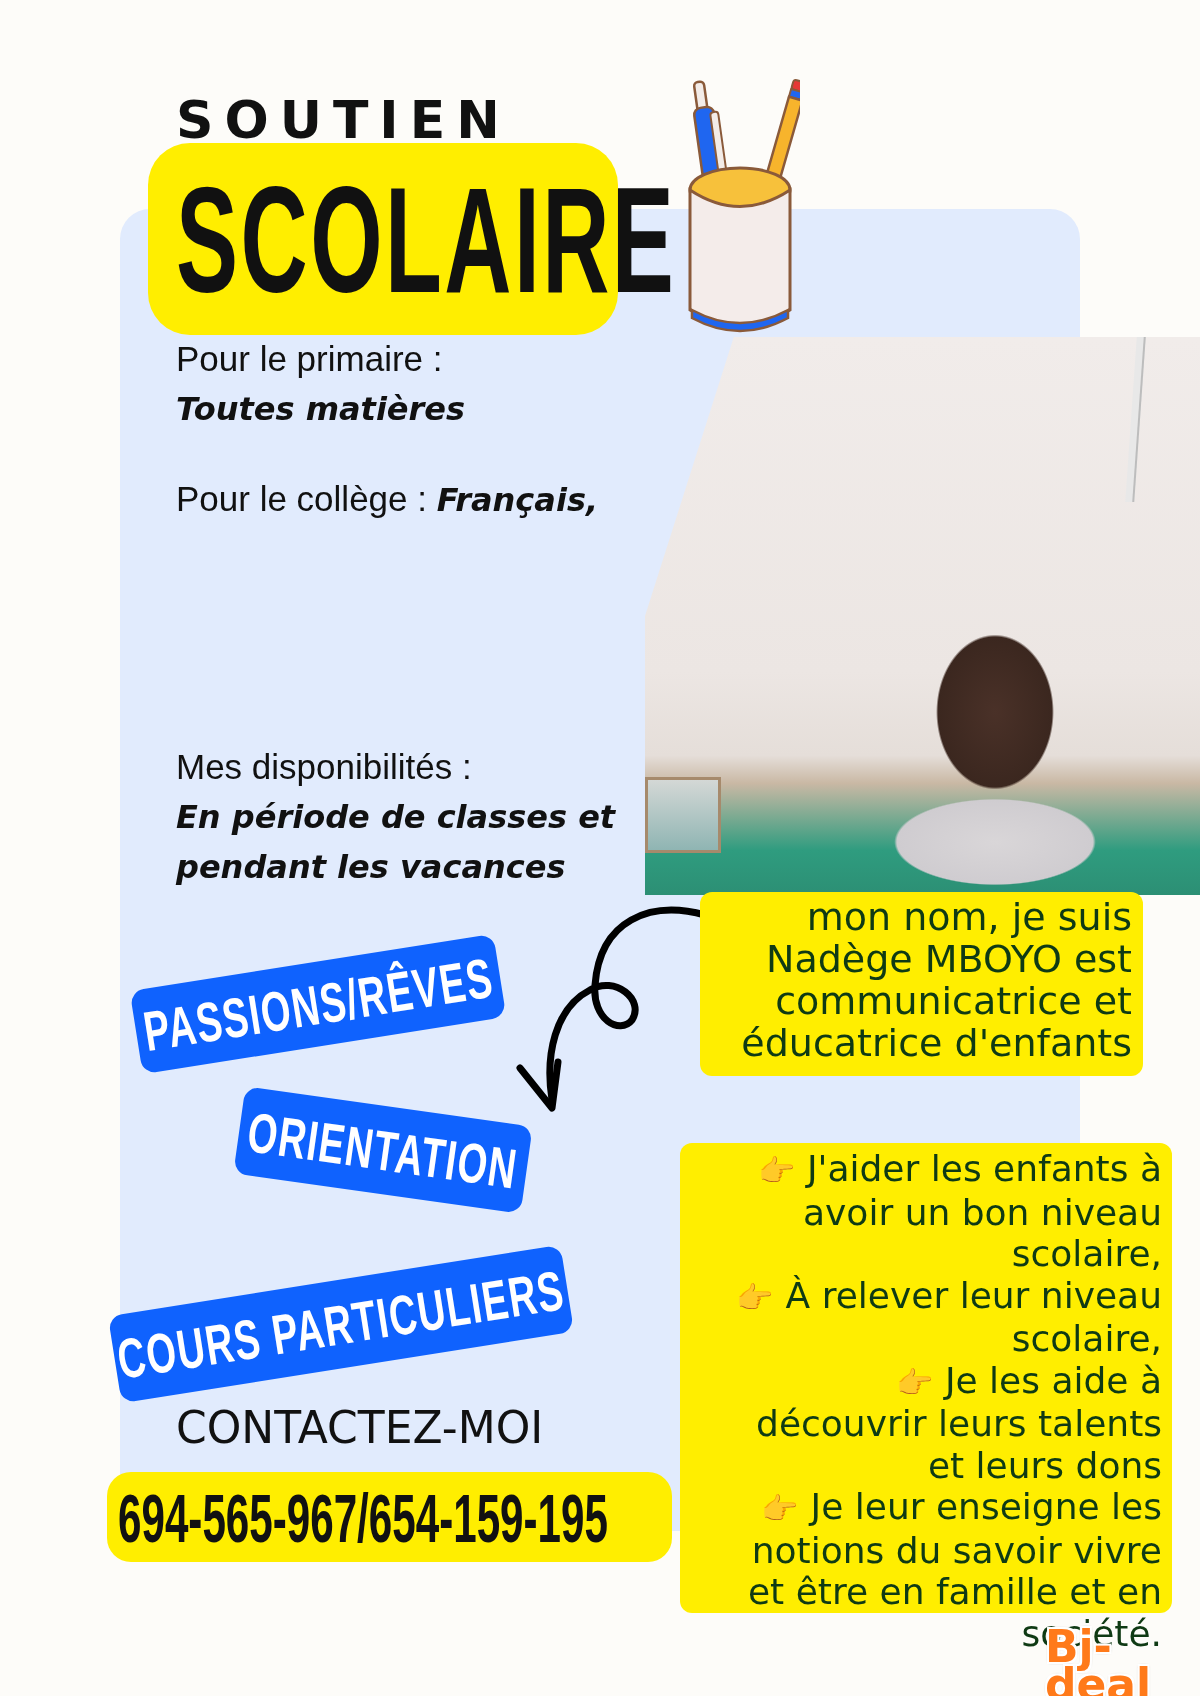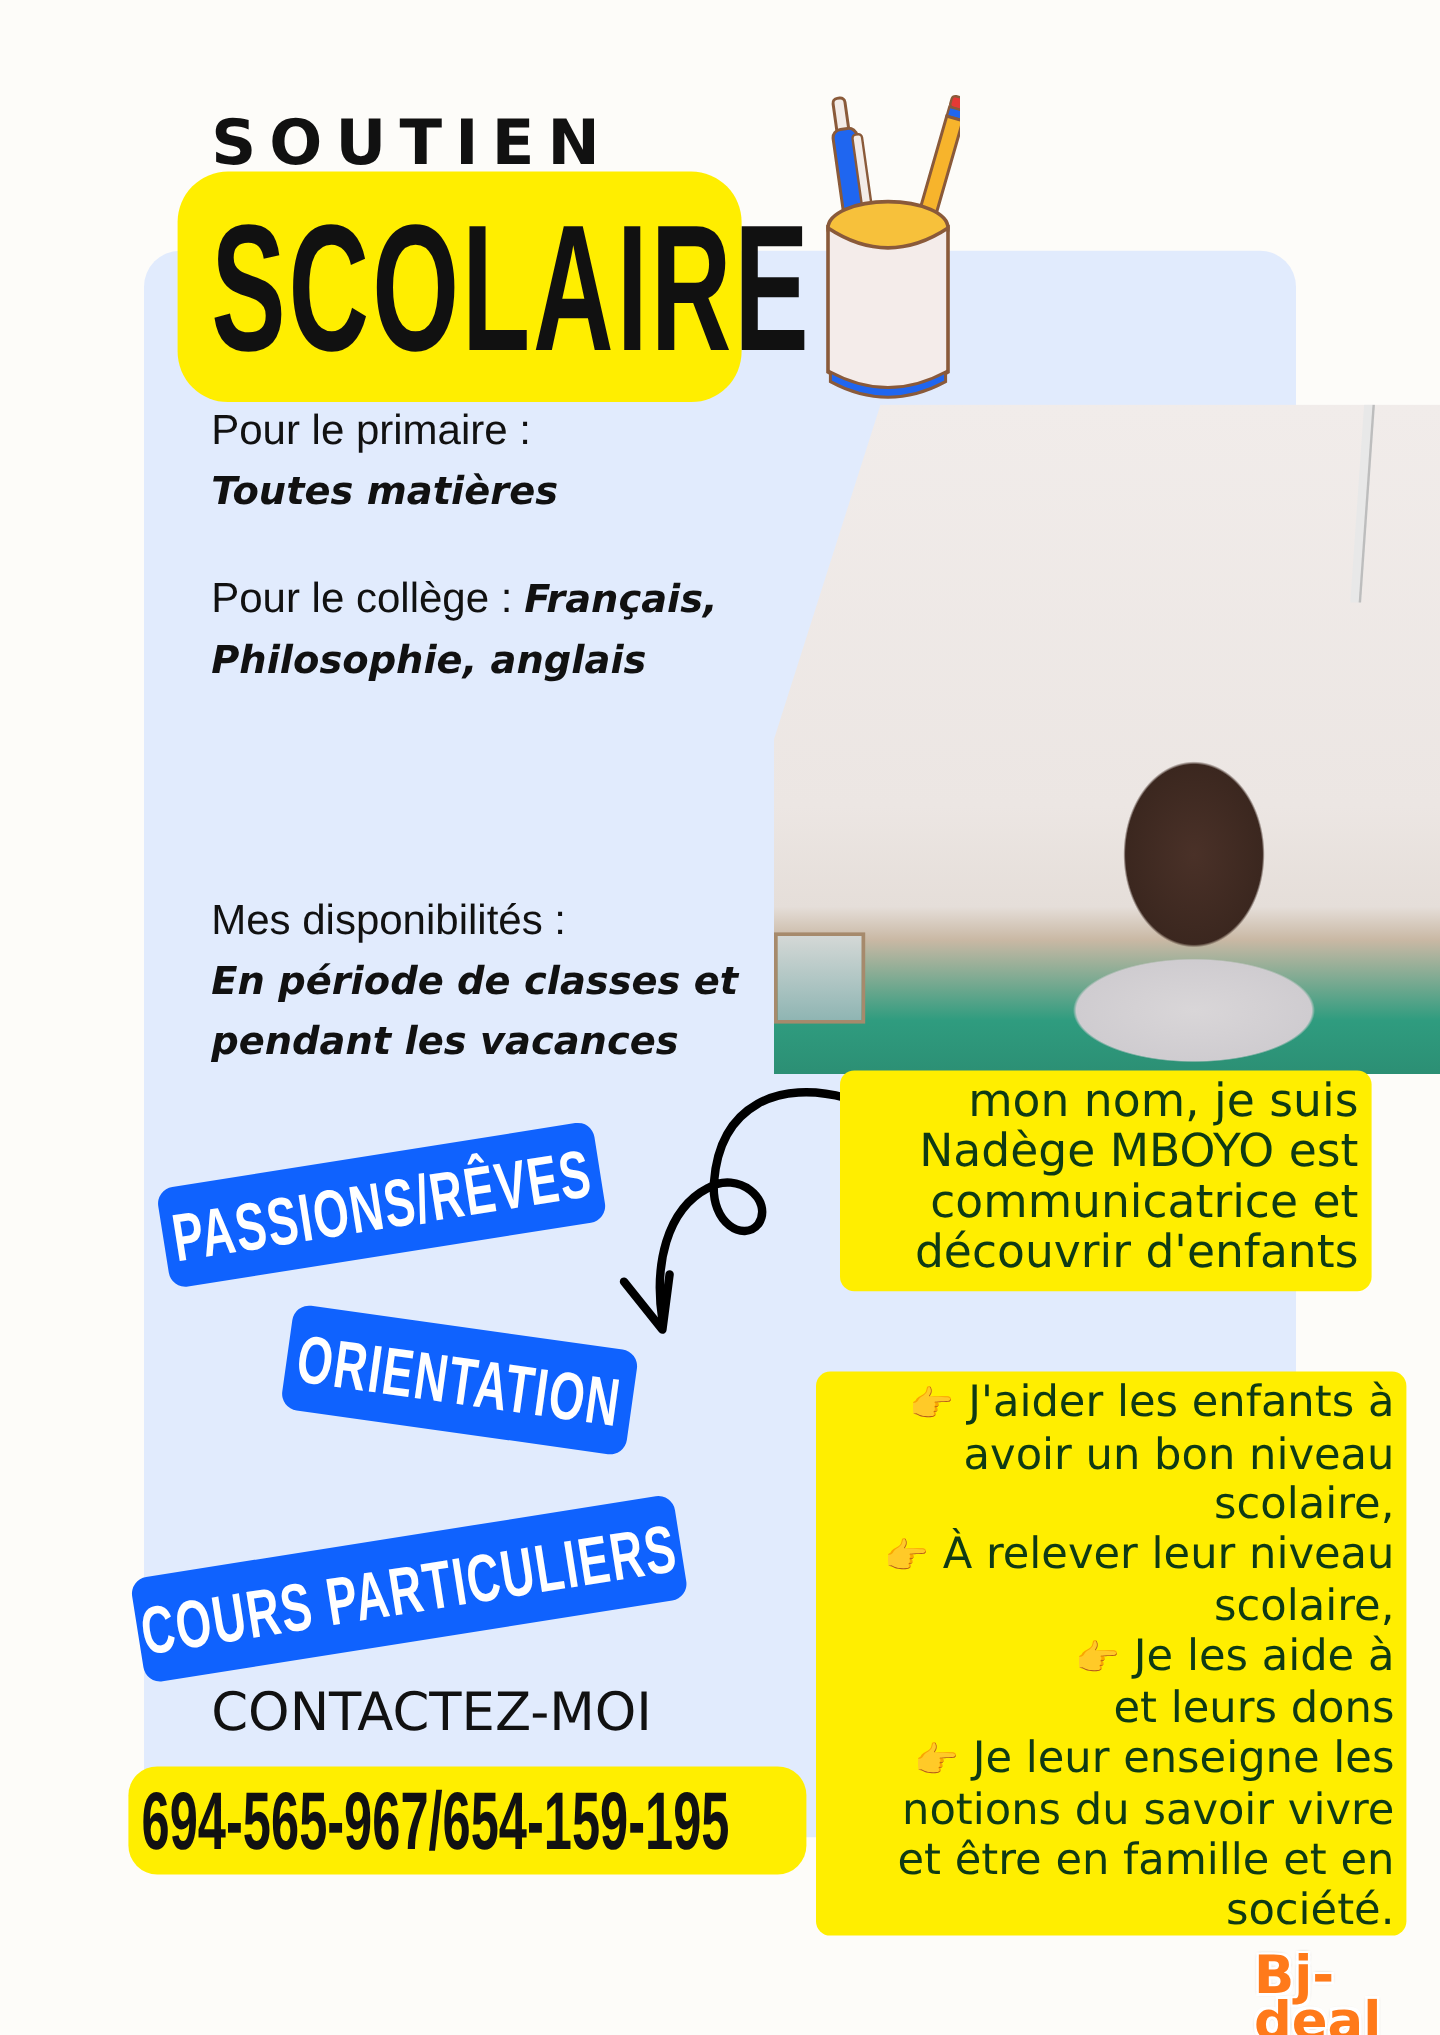--- a/index.html
+++ b/index.html
@@ -146,21 +146,20 @@
   <path d="M10 112 L10 232 Q60 262 110 232 L110 112 Q60 145 10 112 Z" fill="#f4ecea" stroke="#8a5a3a" stroke-width="3"></path>
   <path d="M12 232 Q60 258 108 232 L108 240 Q60 266 12 240 Z" fill="#1f66f0" stroke="#8a5a3a" stroke-width="2.5"></path>
 </svg>
 
 <div class="info" style="top:334px;">
   <div class="light">Pour le primaire :</div>
   <div class="bold">Toutes matières</div>
 </div>
 <div class="info" style="top:474px; width:470px;">
   <div><span class="light">Pour le collège :</span> <span class="bold">Français,</span></div>
-  <div class="bold">Philosophie, anglais</div>
 </div>
 <div class="info" style="top:742px;">
   <div class="light">Mes disponibilités :</div>
   <div class="bold">En période de classes et</div>
   <div class="bold">pendant les vacances</div>
 </div>
 
 <div class="photo" title="Portrait photo">
   <div class="rail"></div>
   <div class="poster"></div>
@@ -169,36 +168,37 @@
 <svg class="arrow" viewBox="0 0 220 230">
   <path d="M205 25 C150 10 100 30 95 95 C92 130 120 145 132 130 C145 110 115 85 90 100 C55 118 45 165 52 210" fill="none" stroke="#000" stroke-width="7" stroke-linecap="round"></path>
   <path d="M20 178 L52 218 L58 172" fill="none" stroke="#000" stroke-width="7" stroke-linecap="round" stroke-linejoin="round"></path>
 </svg>
 
 <div class="name-block bubble-yellow"></div>
 <div class="name-text">
   <div>mon nom, je suis</div>
   <div>Nadège MBOYO est</div>
   <div>communicatrice et</div>
-  <div>découvrir d'enfants</div>
+  <div>éducatrice d'enfants</div>
 </div>
 
 <div class="list-block bubble-yellow"></div>
 <div class="list-text">
   <div>
     <div><span class="hand">👉</span> <span>J'aider les enfants à</span></div>
     <div>avoir un bon niveau</div>
     <div>scolaire,</div>
   </div>
   <div>
     <div><span class="hand">👉</span> <span>À relever leur niveau</span></div>
     <div>scolaire,</div>
   </div>
   <div>
     <div><span class="hand">👉</span> <span>Je les aide à</span></div>
+    <div>découvrir leurs talents</div>
     <div>et leurs dons</div>
   </div>
   <div>
     <div><span class="hand">👉</span> <span>Je leur enseigne les</span></div>
     <div>notions du savoir vivre</div>
     <div>et être en famille et en</div>
     <div>société.</div>
   </div>
 </div>
 

